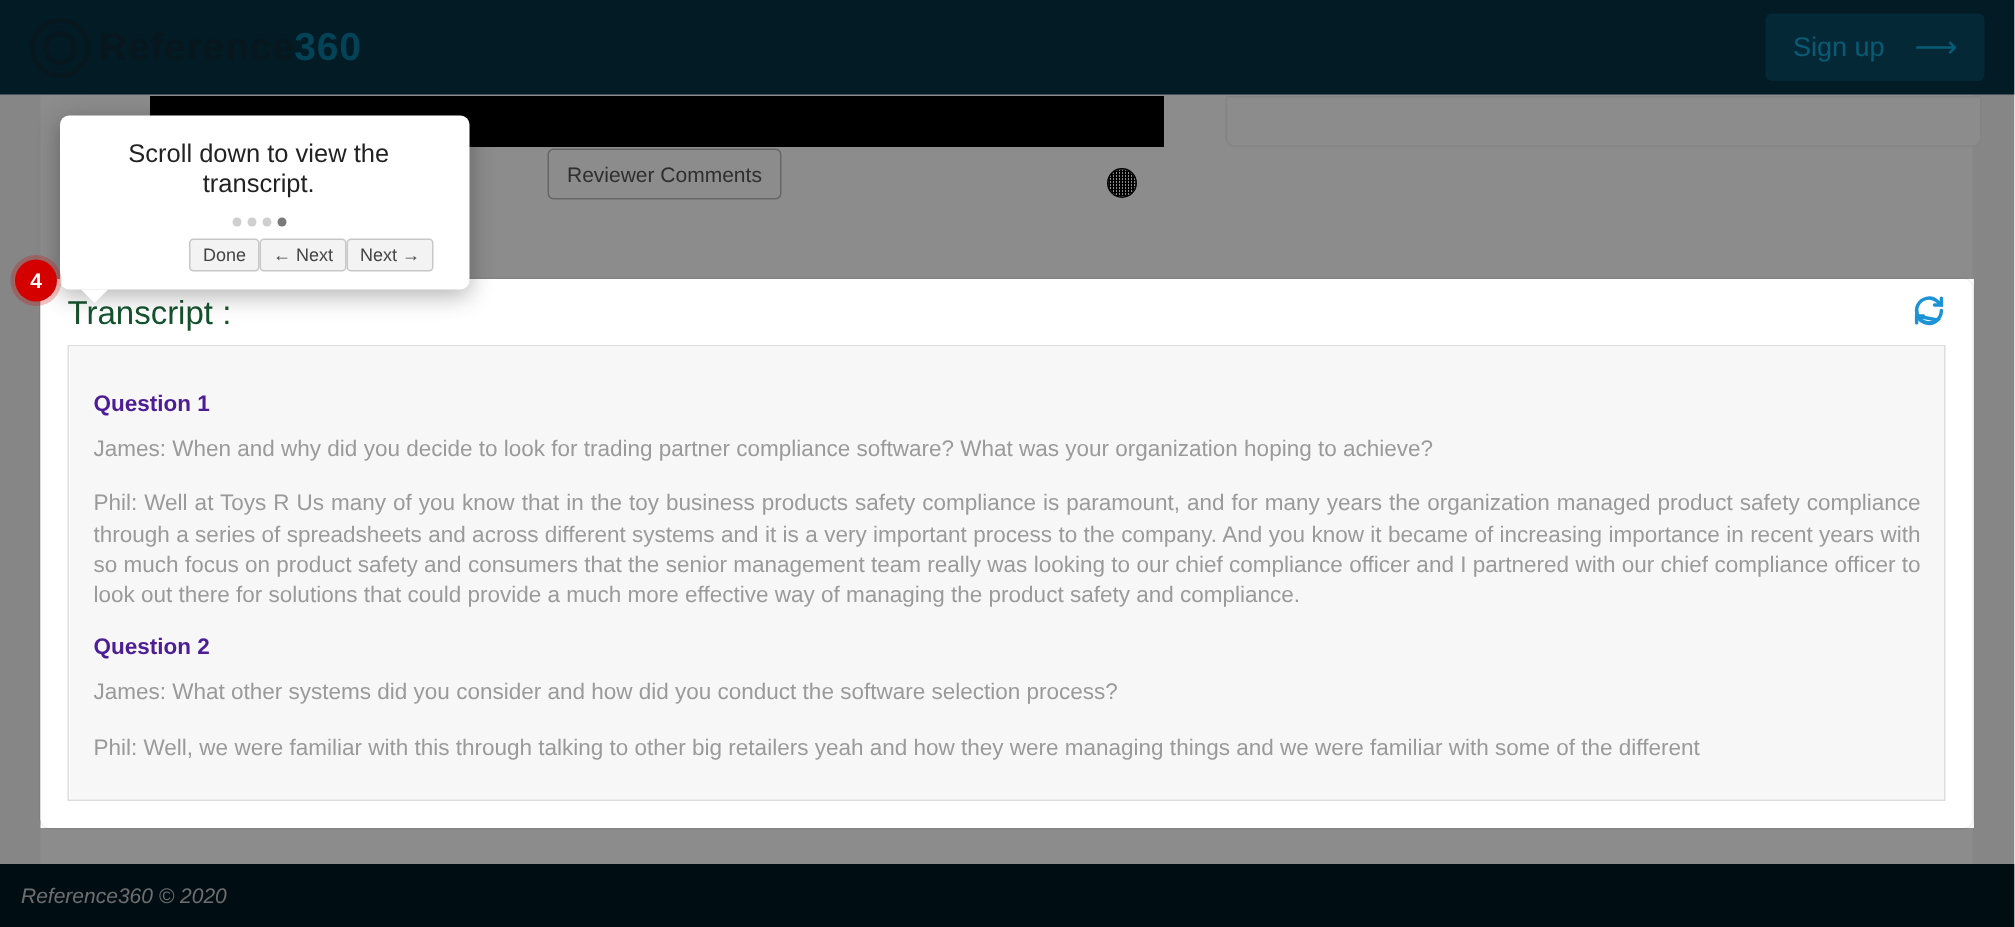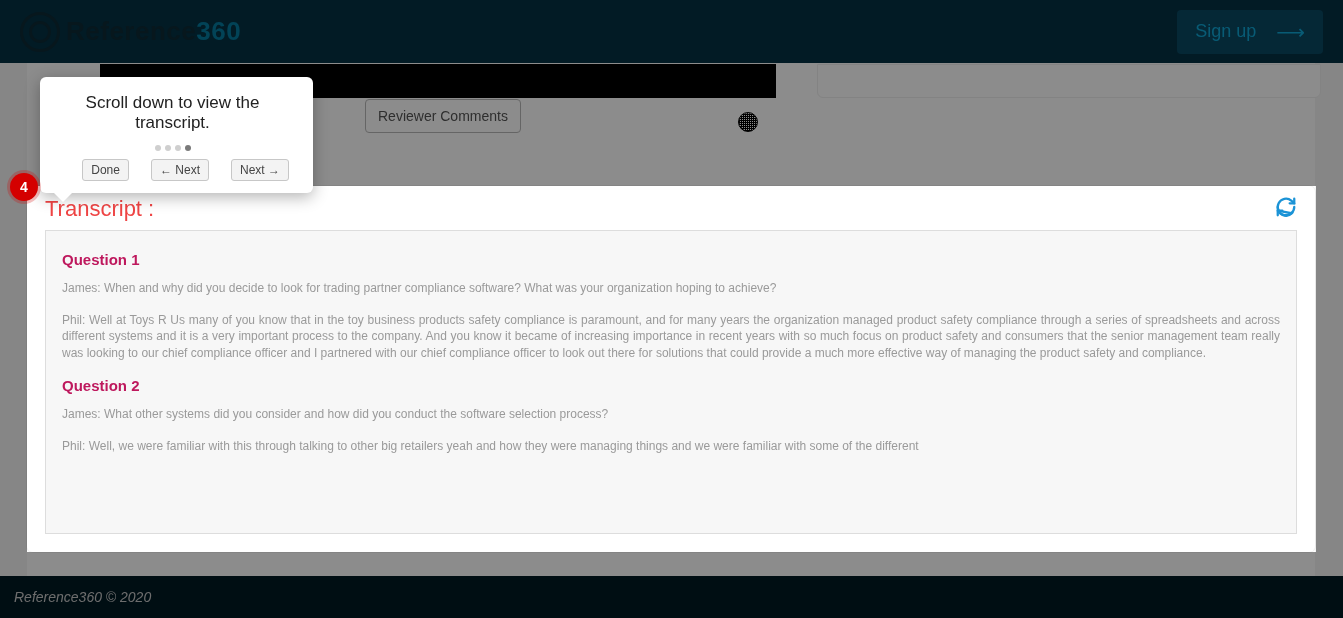--- a/index.html
+++ b/index.html
@@ -65,38 +65,38 @@
     position:absolute; left:790px; top:64px; width:504px; height:34px;
     background:#fff; border:1px solid #eee; border-radius:0 0 6px 6px;
   }
 
   
   .transcript-panel {
     position:absolute; left:27px; right:28px; top:186px; height:366px;
     background:#fff; border-radius:6px; padding:10px 18px 18px 18px;
     box-shadow: 0 0 0 1px rgba(0,0,0,0.05);
   }
-  .transcript-title { font-size:22px; color:#ef4444; font-weight:500; margin-bottom:24px;}
+  .transcript-title { font-size:22px; color:#14532d; font-weight:500; margin-bottom:24px;}
   .refresh-icon {
     position:absolute; right:18px; top:10px; color:#1b93d6; cursor:pointer;
     width:22px; height:22px;
   }
   .transcript-scroll {
     position:absolute; left:18px; right:18px; top:44px; bottom:18px;
     border:1px solid #ddd; background:#f7f7f7; border-radius:0;
     overflow-y:scroll; padding:14px 16px;
   }
   .transcript-scroll::-webkit-scrollbar { width:16px; }
   .transcript-scroll::-webkit-scrollbar-track { background:#f1f1f1; }
   .transcript-scroll::-webkit-scrollbar-thumb { background:#c9c9c9; border-radius:0; }
   .transcript-scroll::-webkit-scrollbar-button:single-button {
     background:#f1f1f1; height:14px; width:16px; display:block;
   }
-  .q { font-weight:700; color:#be185d; font-size:15px; margin:6px 0 12px; }
-  .p { color:#9a9a9a; font-size:12px; line-height:1.35; margin-bottom:16px; text-align:justify;}
+  .q { font-weight:700; color:#4c1d95; font-size:15px; margin:16px 0 12px; }
+  .p { color:#9a9a9a; font-size:15px; line-height:1.35; margin-bottom:16px; text-align:justify;}
   
   .filler { height:400px; } 
 
   
   .footer {
     position:absolute; left:0; right:0; bottom:0; height:42px;
     background:#011a24; color:#c7c7c7; font-size:14px;
     display:flex; align-items:center; padding-left:14px;
   }
 
@@ -121,21 +121,21 @@
     z-index:60; padding:16px 24px 12px 16px;
   }
   .tour-pop::after {
     content:""; position:absolute; left:14px; bottom:-9px;
     border:9px solid transparent; border-top-color:#fff; border-bottom:none;
   }
   .tour-msg { font-size:17px; color:#222; text-align:center; }
   .tour-dots { display:flex; gap:4px; justify-content:center; margin:12px 0 8px;}
   .tour-dots span { width:6px; height:6px; border-radius:50%; background:#cfcfcf; }
   .tour-dots span.active { background:#7a7a7a;}
-  .tour-btns { display:flex; gap:22px; justify-content:flex-end; }
+  .tour-btns { display:flex; gap:0; justify-content:flex-end; }
   .tour-btns button {
     font-size:12px; border:1px solid #c7c7c7; background:#f3f3f3; color:#444;
     padding:3px 8px; border-radius:3px; cursor:pointer;
   }
 
   
   .step-marker {
     position:absolute; left:10px; top:173px; width:28px; height:28px;
     background:#d40000; color:#fff; border-radius:50%;
     display:flex; align-items:center; justify-content:center;

